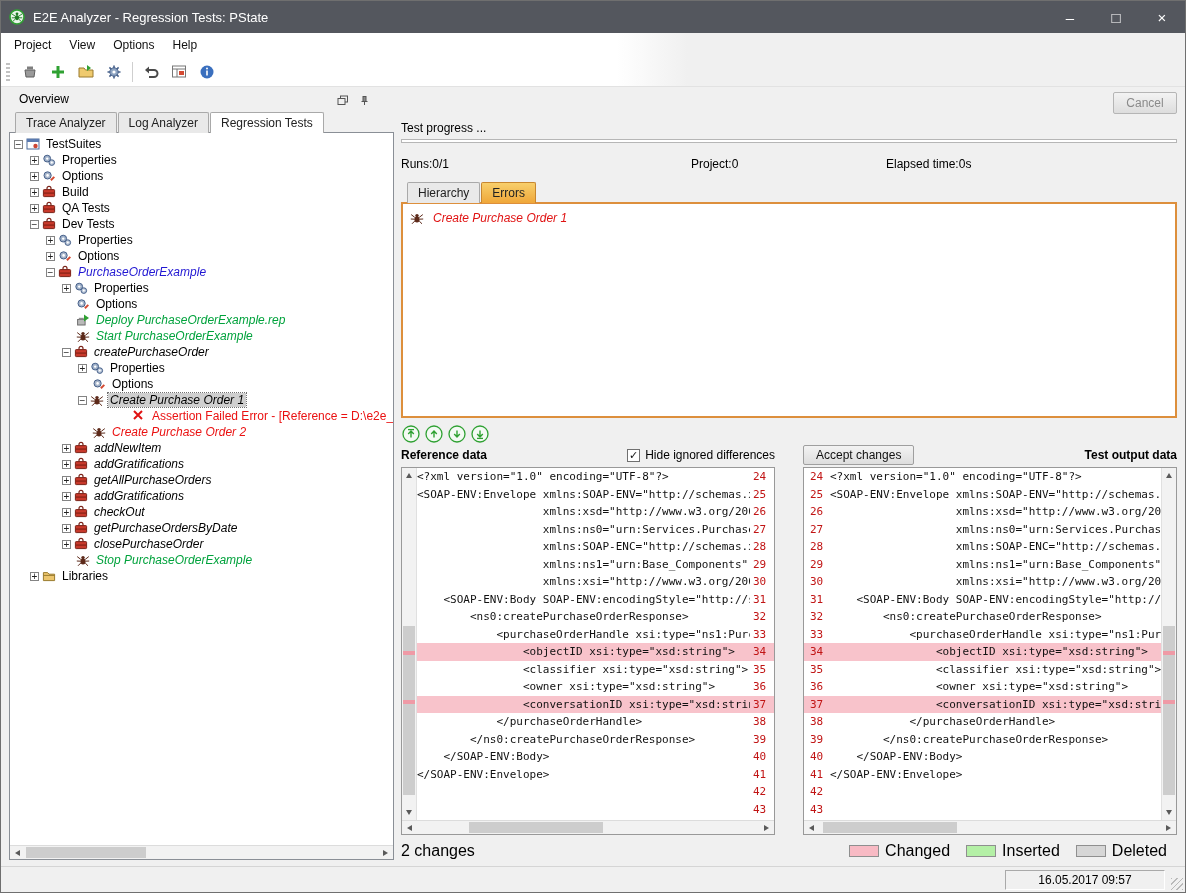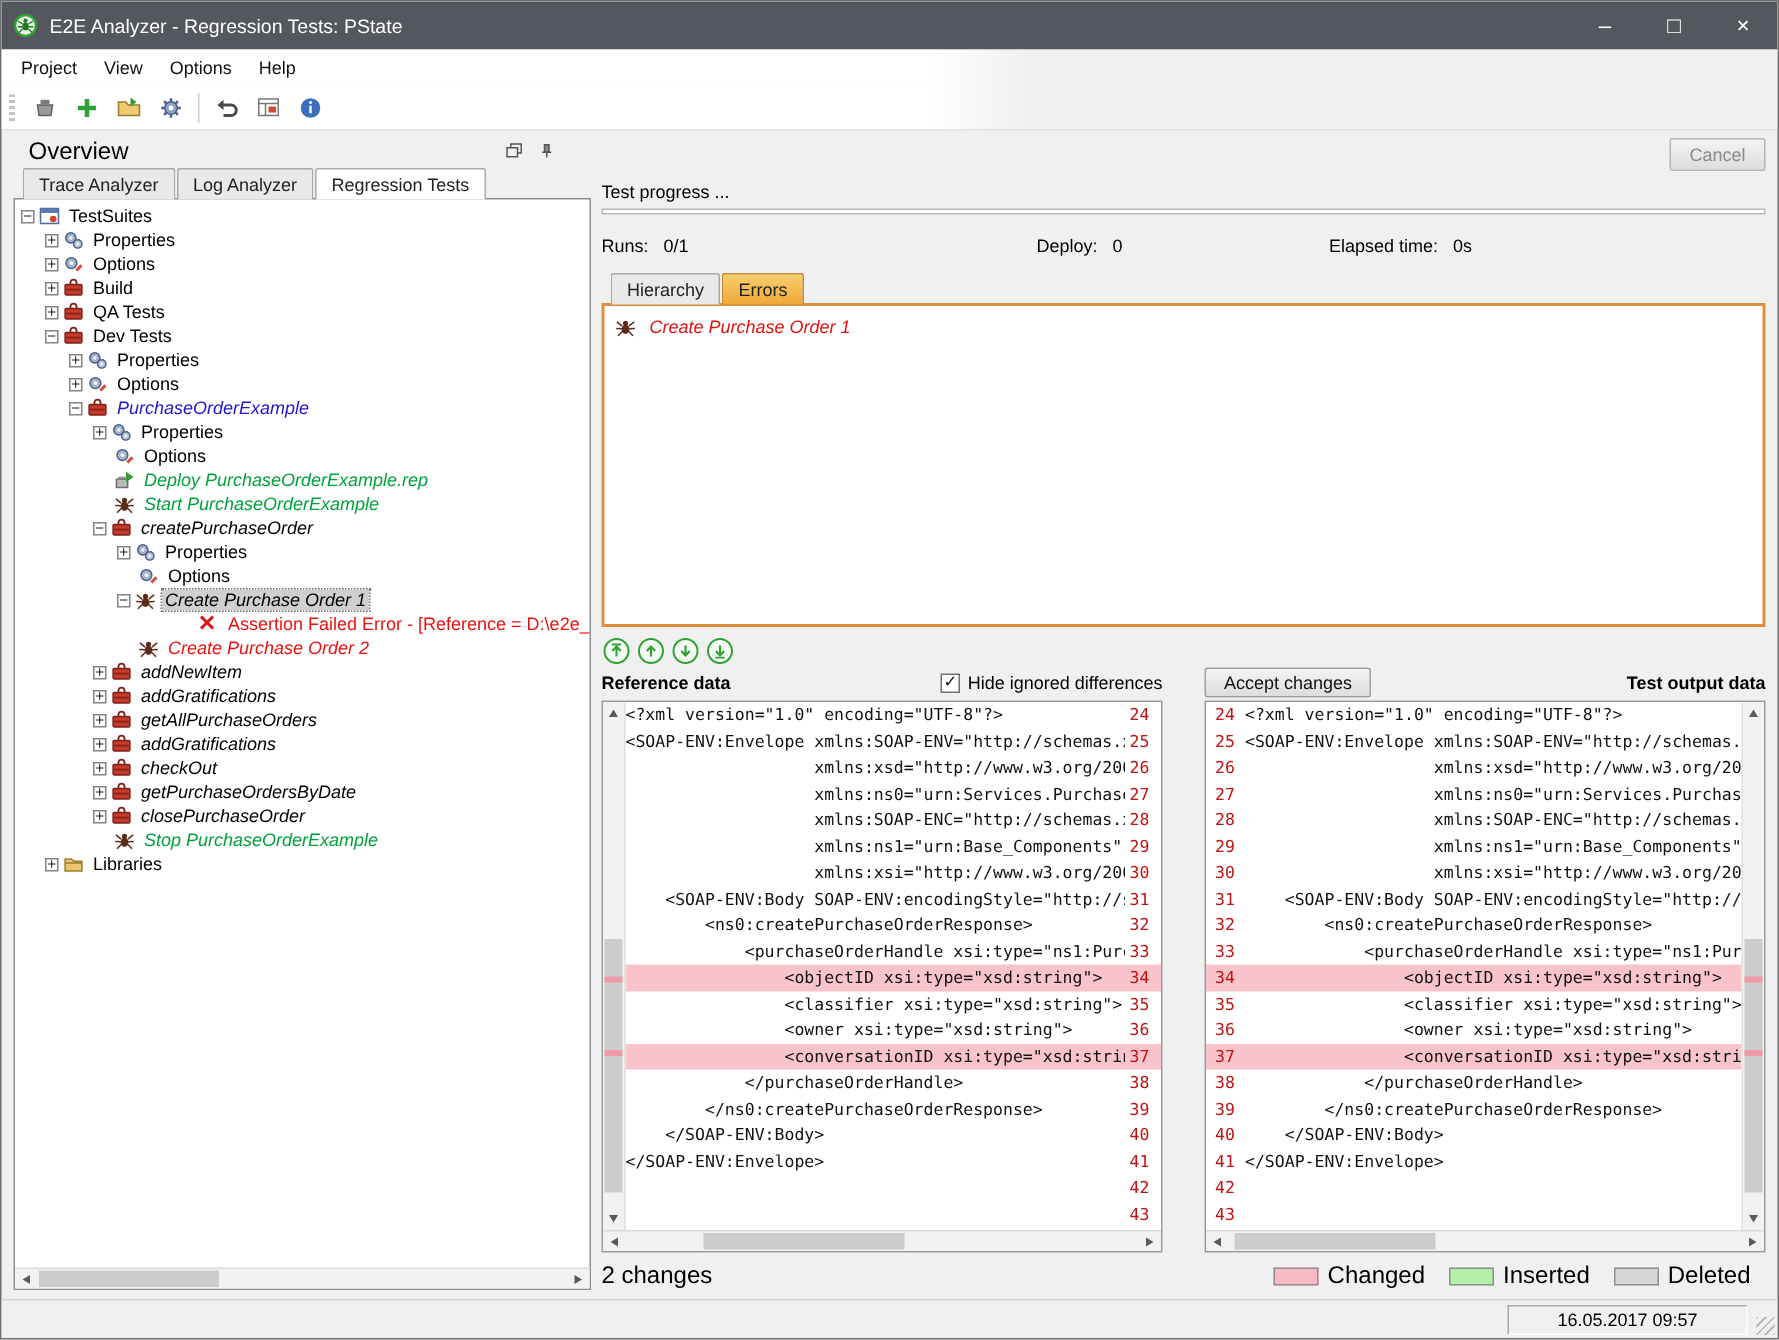--- a/index.html
+++ b/index.html
@@ -25,21 +25,21 @@
   .tb-btn { width:26px; height:26px; border:1px solid transparent; background:transparent; padding:0;
             display:flex; align-items:center; justify-content:center; }
   .tb-sep { width:1px; height:20px; background:#cfcfcf; margin:0 3px; }
   .tb-ic { display:inline-flex; }
 
   
   .main { flex:1; display:flex; padding:5px 8px 6px; gap:7px; min-height:0; }
 
   
   .left-panel { width:385px; flex:none; display:flex; flex-direction:column; min-height:0; }
-  .panel-header { height:20px; flex:none; display:flex; align-items:center; font-size:16px; padding:0 4px 0 10px; }
+  .panel-header { height:20px; flex:none; display:flex; font-size:12px; padding:0 4px 0 10px; }
   .ph-icons { margin-left:auto; display:flex; gap:10px; align-items:center; margin-right:20px; }
   .panel-tabs { height:21px; flex:none; display:flex; padding-left:6px; position:relative; z-index:2; }
   .panel-tabs .tab, .result-tabs .tab { padding:3px 10px; font-size:12px; background:#e9e9e9;
          border:1px solid #a9a9a9; border-bottom:none; border-radius:2px 2px 0 0; margin-right:1px; color:#222; }
   .panel-tabs .tab.active { background:#fff; }
   .tree-box { flex:1; background:#fff; border:1px solid #8a8f96; margin-top:-1px;
               display:flex; flex-direction:column; min-height:0; }
   .tree-rows { flex:1; overflow:hidden; padding-top:3px; }
   .tree-row { height:16px; display:flex; align-items:center; font-size:12px; white-space:nowrap; overflow:hidden; }
   .exp { width:9px; height:9px; border:1px solid #848484; background:#fff; font-size:10px; line-height:7px;
@@ -74,21 +74,21 @@
   
   .right-col { flex:1; display:flex; flex-direction:column; min-width:0; }
   .cancel-row { height:22px; display:flex; justify-content:flex-end; }
   .btn { font-size:12px; padding:3px 12px; background:linear-gradient(#f3f3f3,#dddddd);
          border:1px solid #9f9f9f; border-radius:2px; font-family:inherit; color:#111; }
   .btn.cancel { color:#8a8a8a; border-color:#b5b5b5; width:64px; padding:3px 0; }
   .prog-label { font-size:12px; margin-top:7px; }
   .progressbar { height:14px; background:#fff; border:1px solid #b6b6b6; margin-top:4px; }
   .fill { height:100%; background:#46c246; width:0; }
   .stats-row { display:flex; font-size:12px; margin-top:14px; margin-bottom:11px; }
-  .stat { display:flex; } .stat .val { margin-left:10px; }
+  .stat { display:flex; } .stat .val { margin-left:0; }
   .s1 { width:290px; } .s2 { width:195px; }
 
   .result-tabs { display:flex; padding-left:6px; position:relative; z-index:2; flex:none; }
   .result-tabs .tab.active { background:linear-gradient(#f8cf6b,#efa73a); border-color:#c8872f; }
   .error-panel { height:216px; flex:none; border:2px solid #dd8f3c; background:#fff; padding:5px 7px; margin-top:-1px; }
   .err-row { display:flex; align-items:center; gap:5px; font-size:12px; height:17px; }
   .err-label { color:#e01212; font-style:italic; }
 
   .nav-row { display:flex; gap:4px; margin:6px 0 2px; height:23px; align-items:center; }
   .nav-btn { width:19px; height:19px; border:none; background:transparent; padding:0; display:flex; align-items:center; justify-content:center; }
@@ -569,21 +569,21 @@
       <div class="prog-label">Test progress ...</div>
       <div class="progressbar">
         <div class="fill" style="width: 0%;"></div>
       </div>
       <div class="stats-row">
         <span class="stat s1">
           <span>Runs:</span>
           <span class="val">0/1</span>
         </span>
         <span class="stat s2">
-          <span>Deploy:</span>
+          <span>Project:</span>
           <span class="val">0</span>
         </span>
         <span class="stat s3">
           <span>Elapsed time:</span>
           <span class="val">0s</span>
         </span>
       </div>
 
       <div class="result-tabs">
           <div class="tab">Hierarchy</div>

